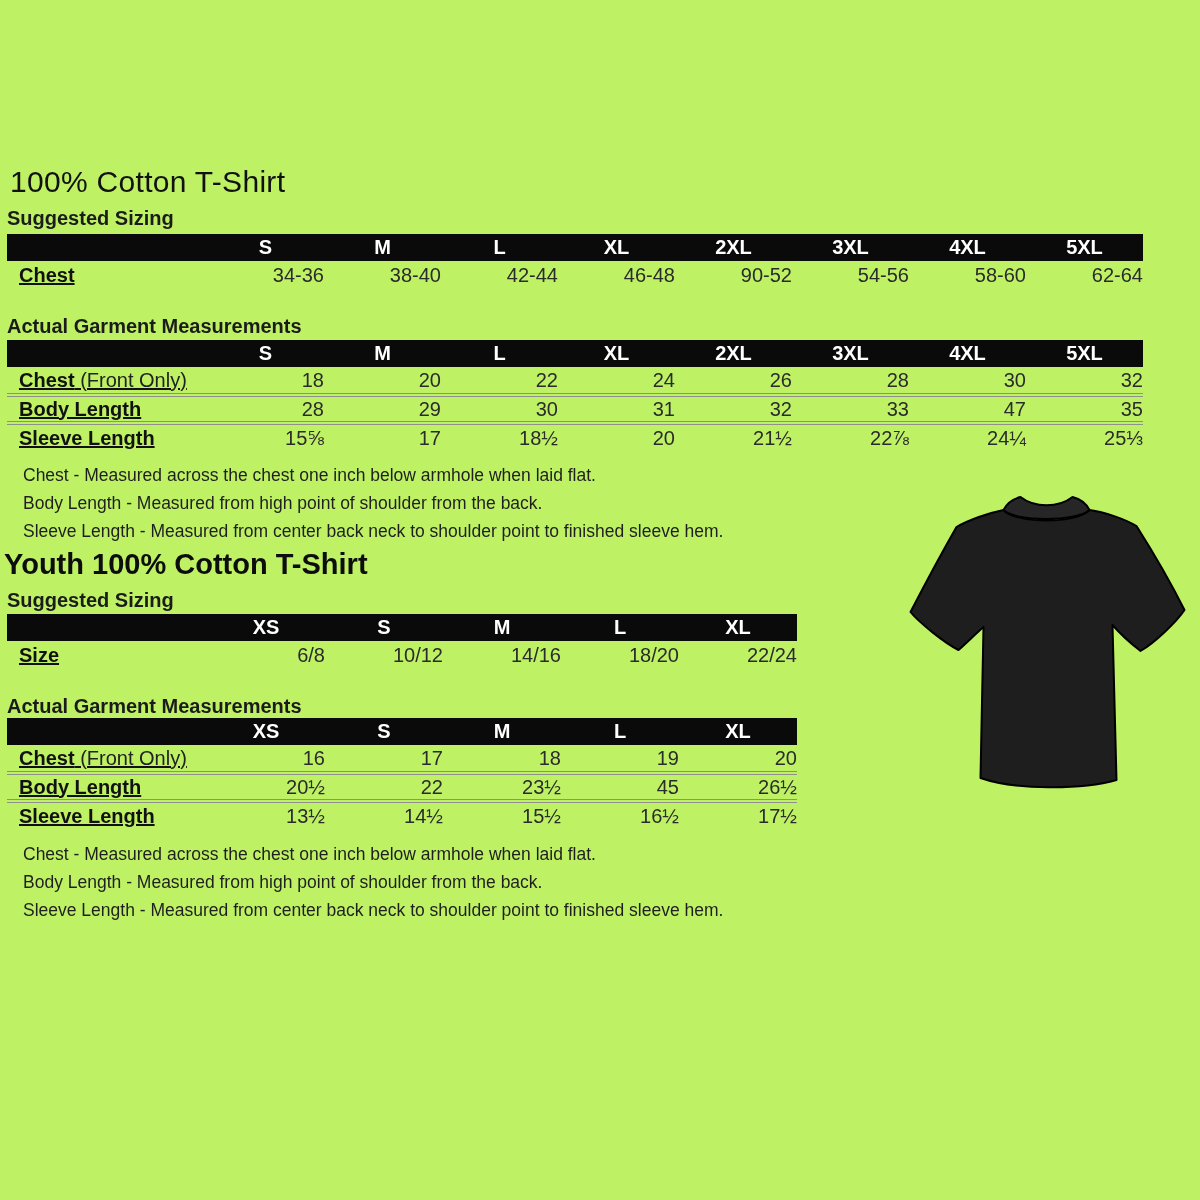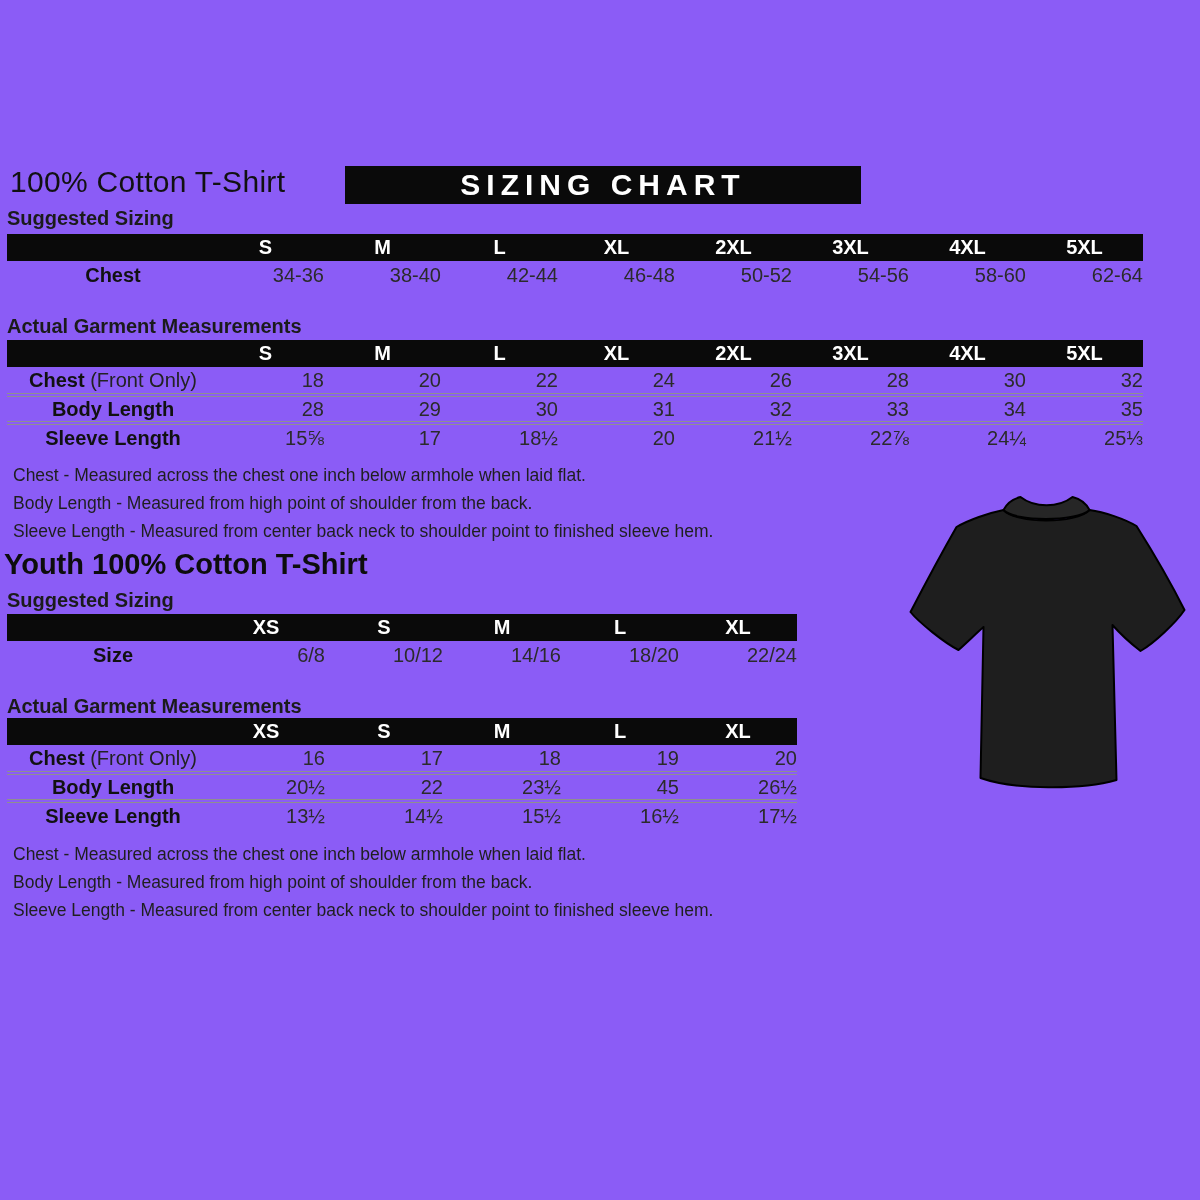--- a/index.html
+++ b/index.html
@@ -8,68 +8,65 @@
     --header_text:#ffffff;
     --body_text:#1d1d1d;
     --value_text:#2b2b2b;
     --separator:#8f8f8f;
     --tshirt:#1e1e1e;
     --tshirt_collar:#262626;
   }
   *{margin:0;padding:0;box-sizing:border-box;}
   html,body{background:#ffffff;}
   body{font-family:"Liberation Sans","DejaVu Sans",sans-serif;color:var(--body_text);}
-  .canvas{position:relative;width:1200px;height:1200px;background:#8b5cf6;overflow:hidden;margin:0 auto;}
+  .canvas{position:relative;width:1200px;height:1200px;background:#bef264;overflow:hidden;margin:0 auto;}
 
   .main-title{position:absolute;left:10px;top:165px;font-size:30px;font-weight:400;color:#111;letter-spacing:.3px;}
   .banner{position:absolute;left:345px;top:166px;width:516px;height:38px;background:var(--banner_bg);
           display:flex;align-items:center;justify-content:center;}
   .banner span{color:var(--header_text);font-weight:700;font-size:30px;letter-spacing:6px;}
 
   .section-label{position:absolute;font-size:20px;font-weight:700;color:#1b1b1b;}
   .lbl-sug-adult{left:7px;top:207px;}
   .lbl-agm-adult{left:7px;top:315px;}
   .lbl-sug-youth{left:7px;top:589px;}
   .lbl-agm-youth{left:7px;top:695px;}
 
   table.sizes{position:absolute;border-collapse:collapse;table-layout:fixed;}
   table.sizes thead th{background:var(--table_header_bg);color:var(--header_text);
       font-weight:700;font-size:20px;height:27px;text-align:center;padding:0;}
   table.sizes thead th.corner{width:200px;}
-  table.sizes tbody th{ text-align:center;padding:0 0 0 12px;font-size:20px;font-weight:700;color:#111;
-      height:28px;white-space:nowrap;}
+  table.sizes tbody th{ text-align:left;padding:0 0 0 12px;font-size:20px;font-weight:700;color:#111;
+      height:28px;white-space:nowrap;text-decoration:underline;}
   table.sizes tbody th .rl-suffix{font-weight:400;color:#222;}
   table.sizes tbody td{text-align:right;font-size:20px;color:var(--value_text);height:28px;padding:0;}
   table.sizes tbody tr + tr th, table.sizes tbody tr + tr td{border-top:4px double var(--separator);}
 
   .tbl-sug-adult{left:7px;top:234px;width:1136px;}
   .tbl-agm-adult{left:7px;top:340px;width:1136px;}
   .tbl-sug-youth{left:7px;top:614px;width:790px;}
   .tbl-agm-youth{left:7px;top:718px;width:790px;}
 
   .notes{position:absolute;font-size:17.5px;color:#1f1f1f;}
-  .notes .note-line{line-height:28px;white-space:nowrap;}
+  .notes .note-line{line-height:28px;white-space:nowrap;margin-left:10px;}
   .notes-adult{left:13px;top:461px;}
   .notes-youth{left:13px;top:840px;}
 
   .youth-title{position:absolute;left:4px;top:548px;font-size:29px;font-weight:700;color:#0d0d0d;}
 
   .tshirt-wrap{position:absolute;left:893px;top:480px;width:307px;height:330px;}
   .tshirt-wrap svg{width:100%;height:100%;display:block;}
 </style>
 </head>
 <body>
 
 <div class="canvas">
 
   <div class="main-title">100% Cotton T-Shirt</div>
 
-  <div class="banner">
-    <span>SIZING CHART</span>
-  </div>
 
   <div class="section-label lbl-sug-adult">Suggested Sizing</div>
   <table class="sizes tbl-sug-adult">
       <thead>
         <tr>
           <th class="corner"></th>
           <th>S</th>
           <th>M</th>
           <th>L</th>
           <th>XL</th>
@@ -79,21 +76,21 @@
           <th>5XL</th>
         </tr>
       </thead>
       <tbody>
         <tr>
           <th><span class="rl-main">Chest</span></th>
           <td>34-36</td>
           <td>38-40</td>
           <td>42-44</td>
           <td>46-48</td>
-          <td>50-52</td>
+          <td>90-52</td>
           <td>54-56</td>
           <td>58-60</td>
           <td>62-64</td>
         </tr>
       </tbody>
     </table>
 
   <div class="section-label lbl-agm-adult">Actual Garment Measurements</div>
   <table class="sizes tbl-agm-adult">
       <thead>
@@ -122,21 +119,21 @@
           <td>32</td>
         </tr>
         <tr>
           <th><span class="rl-main">Body Length</span></th>
           <td>28</td>
           <td>29</td>
           <td>30</td>
           <td>31</td>
           <td>32</td>
           <td>33</td>
-          <td>34</td>
+          <td>47</td>
           <td>35</td>
         </tr>
         <tr>
           <th><span class="rl-main">Sleeve Length</span></th>
           <td>15⅝</td>
           <td>17</td>
           <td>18½</td>
           <td>20</td>
           <td>21½</td>
           <td>22⅞</td>

